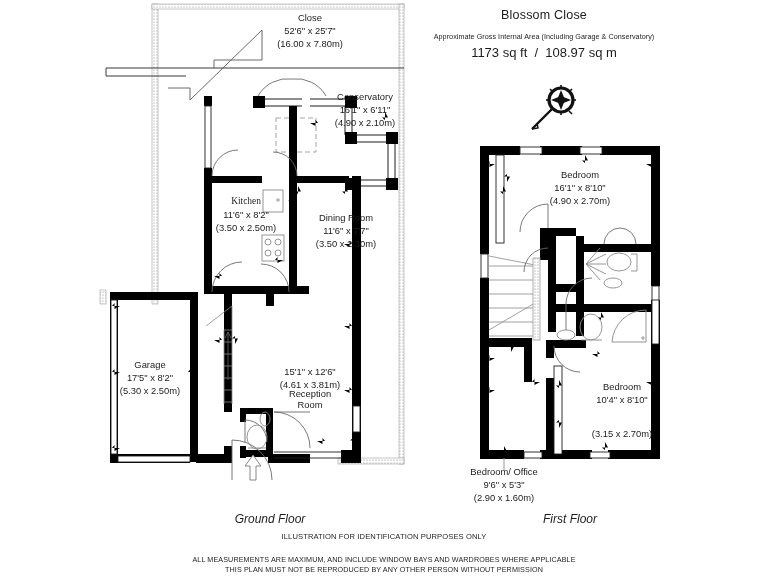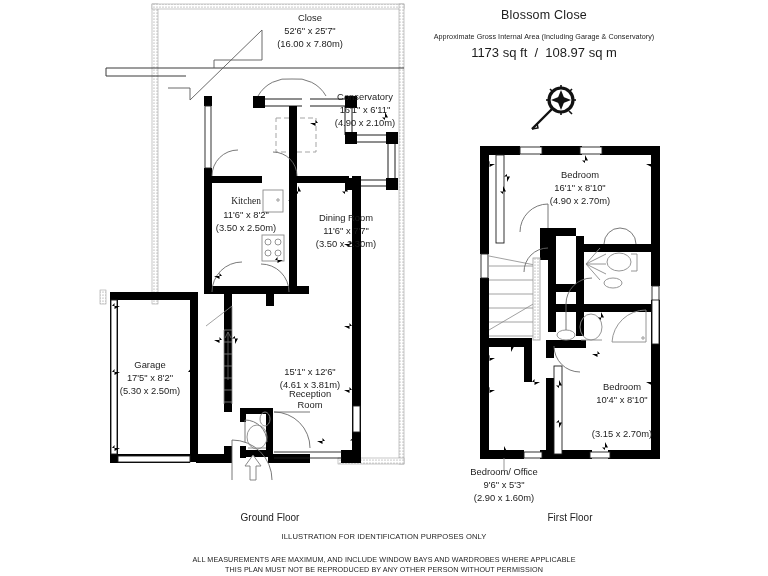--- a/index.html
+++ b/index.html
@@ -17,21 +17,21 @@
     position: absolute;
     text-align: center;
     line-height: 1.22;
     white-space: pre;
     color: #1c1c1c;
   }
   .t-title { font-size: 12.5px; letter-spacing: .2px; }
   .t-sub   { font-size: 7.2px; letter-spacing: .05px; }
   .t-area  { font-size: 13px; }
   .t-room  { font-size: 9.4px; }
-  .t-floor { font-size: 10px; }
+  .t-floor { font-size: 12px; font-style: italic; }
   .t-foot  { font-size: 7.6px; letter-spacing: .1px; }
   .t-foot2 { font-size: 7.2px; letter-spacing: .1px; }
 </style>
 </head>
 <body>
 
 <svg id="plan" viewBox="0 0 768 576" width="768" height="576">
   <defs>
     <pattern id="stip" width="3" height="3" patternUnits="userSpaceOnUse">
       <rect width="3" height="3" fill="#ffffff"></rect>

